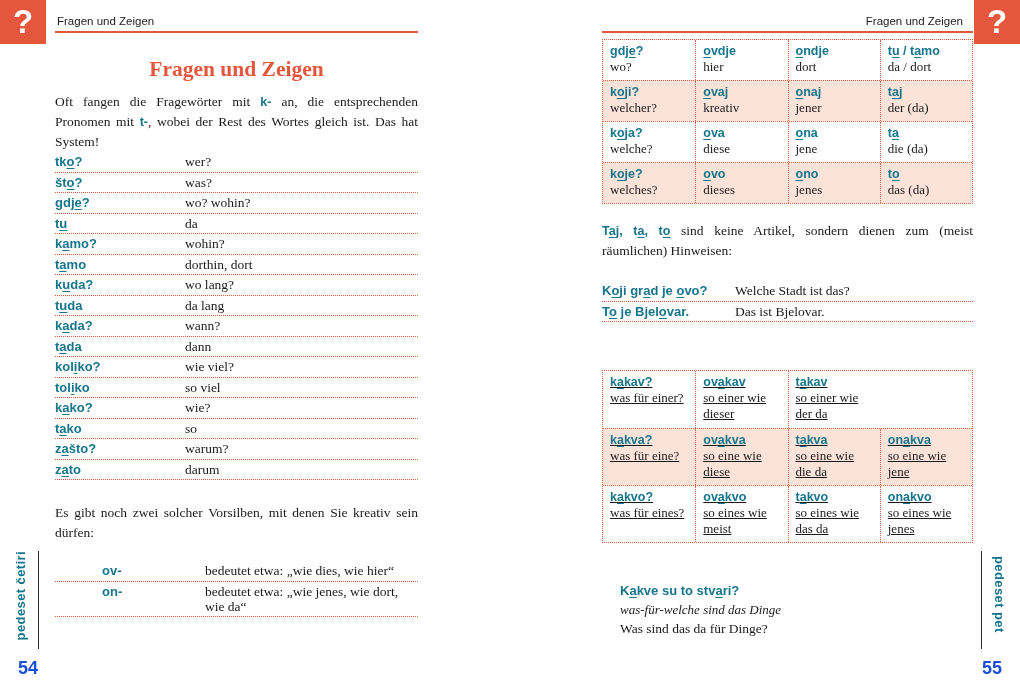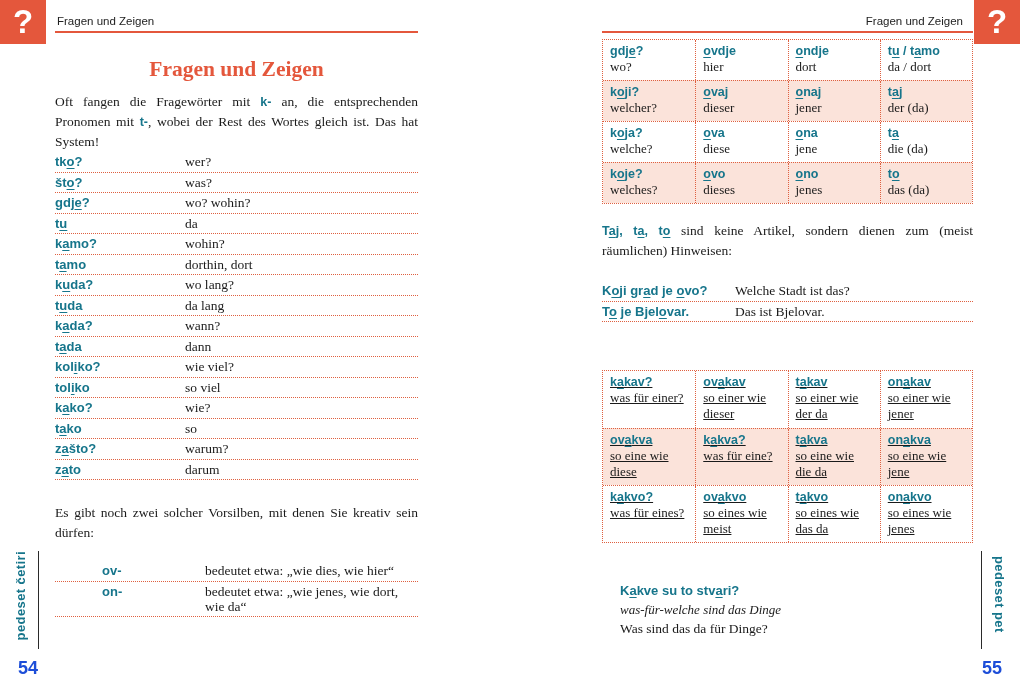--- a/index.html
+++ b/index.html
@@ -261,21 +261,21 @@
             <span class="de-term">da / dort</span>
           </div>
       </div>
       <div class="grid-row">
         <div class="gcell">
             <span class="hr-term">k<u>o</u>ji?</span>
             <span class="de-term">welcher?</span>
           </div>
         <div class="gcell">
             <span class="hr-term"><u>o</u>vaj</span>
-            <span class="de-term">dieser</span>
+            <span class="de-term">kreativ</span>
           </div>
         <div class="gcell">
             <span class="hr-term"><u>o</u>naj</span>
             <span class="de-term">jener</span>
           </div>
         <div class="gcell">
             <span class="hr-term">t<u>a</u>j</span>
             <span class="de-term">der (da)</span>
           </div>
       </div>
@@ -337,33 +337,29 @@
             <span class="de-term">was für einer?</span>
           </div>
         <div class="gcell">
             <span class="hr-term">ov<u>a</u>kav</span>
             <span class="de-term">so einer wie dieser</span>
           </div>
         <div class="gcell">
             <span class="hr-term">t<u>a</u>kav</span>
             <span class="de-term">so einer wie der da</span>
           </div>
-        <div class="gcell">
-            <span class="hr-term">on<u>a</u>kav</span>
-            <span class="de-term">so einer wie jener</span>
-          </div>
-      </div>
-      <div class="grid-row">
+      </div>
+      <div class="grid-row">
+        <div class="gcell">
+            <span class="hr-term">k<u>a</u>kva?</span>
+            <span class="de-term">was für eine?</span>
+          </div>
         <div class="gcell">
             <span class="hr-term">ov<u>a</u>kva</span>
             <span class="de-term">so eine wie diese</span>
-          </div>
-        <div class="gcell">
-            <span class="hr-term">k<u>a</u>kva?</span>
-            <span class="de-term">was für eine?</span>
           </div>
         <div class="gcell">
             <span class="hr-term">t<u>a</u>kva</span>
             <span class="de-term">so eine wie die da</span>
           </div>
         <div class="gcell">
             <span class="hr-term">on<u>a</u>kva</span>
             <span class="de-term">so eine wie jene</span>
           </div>
       </div>

